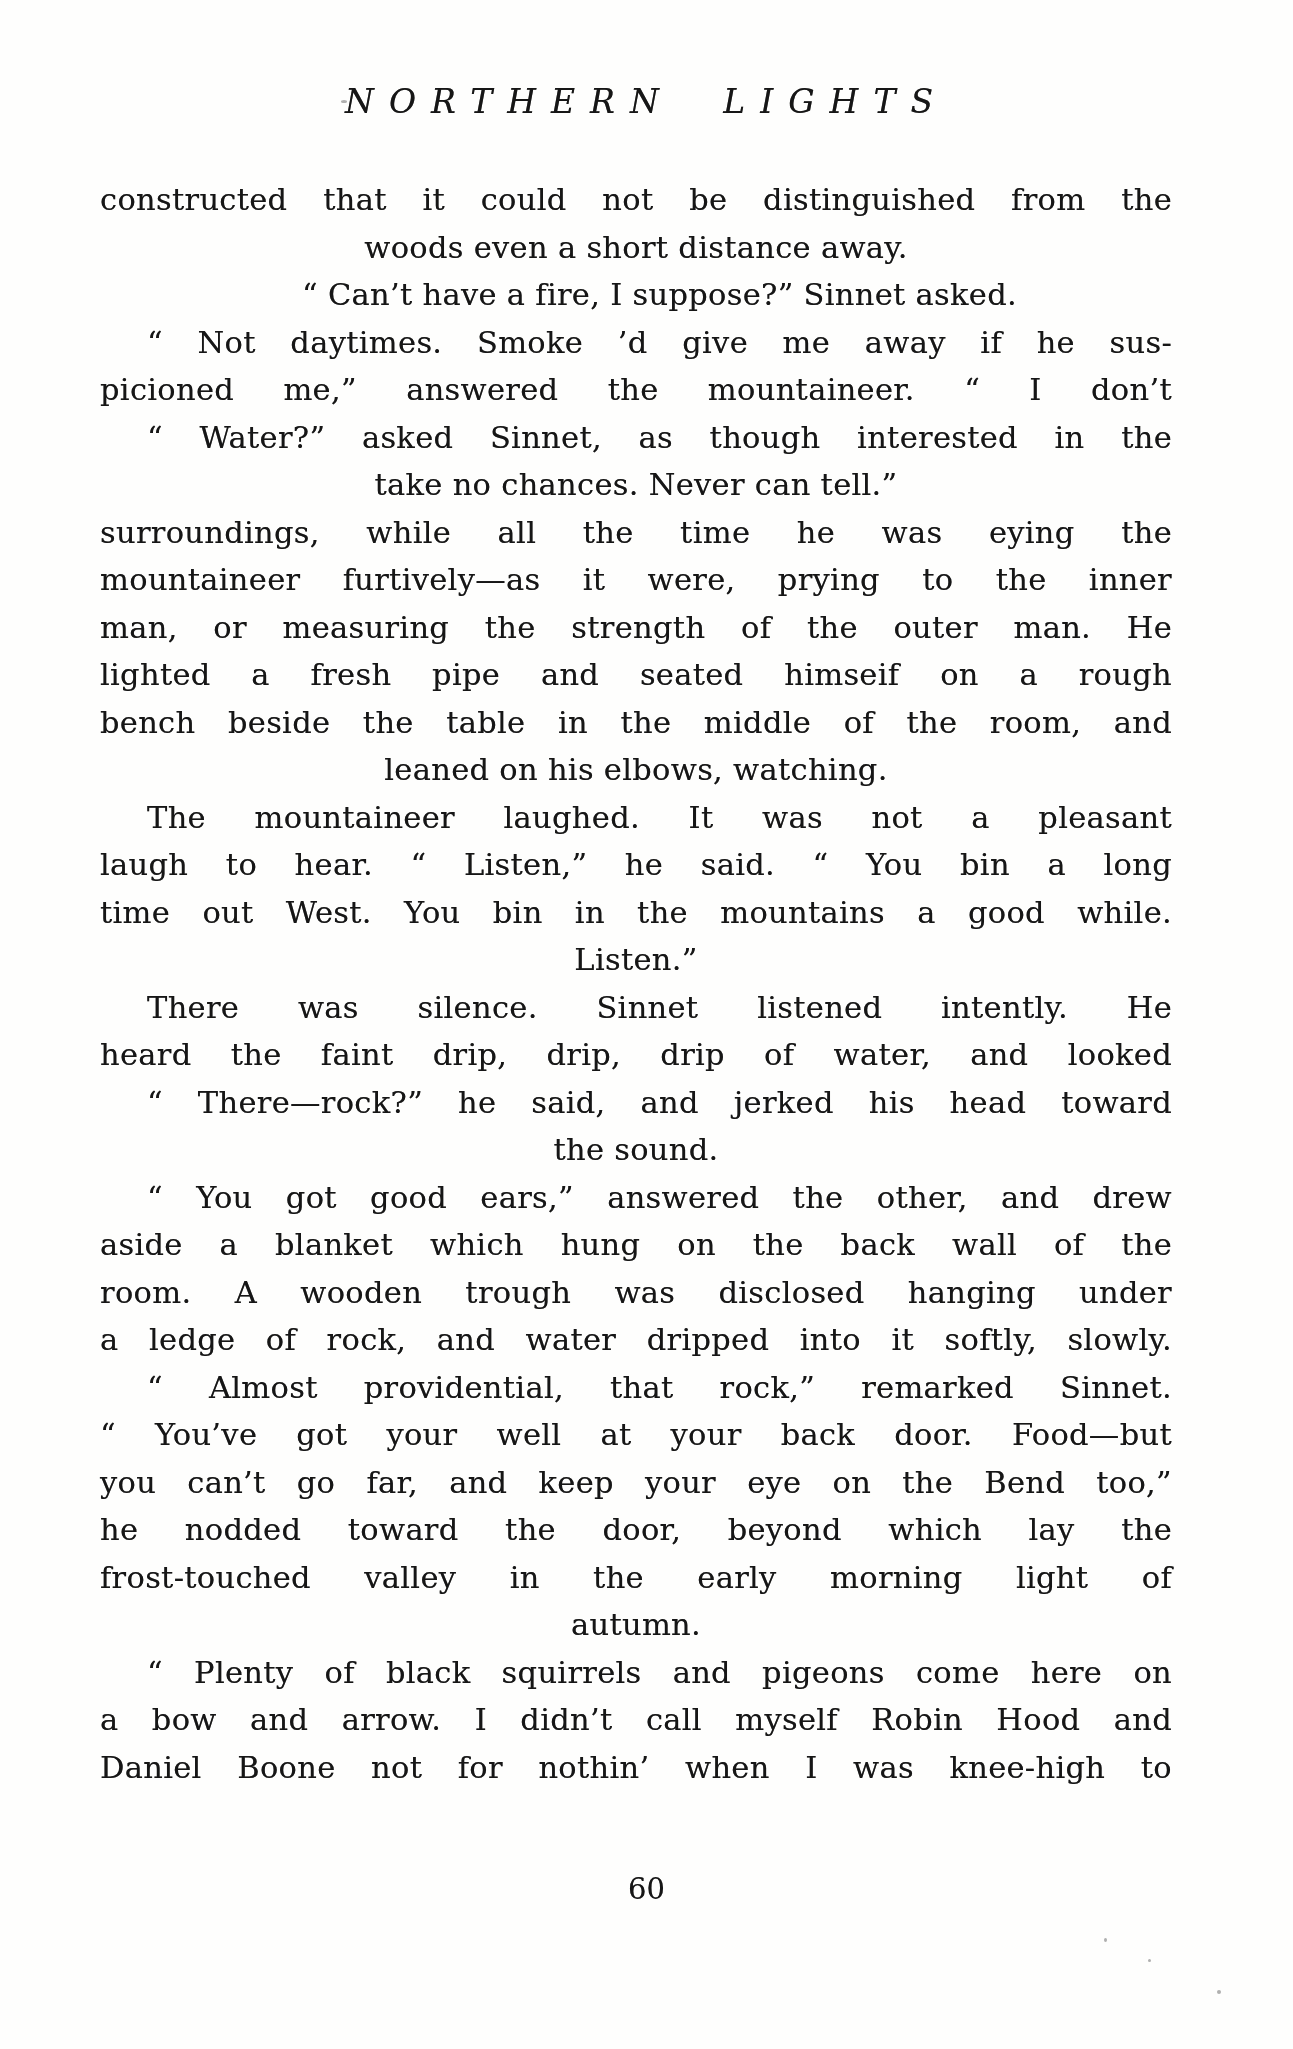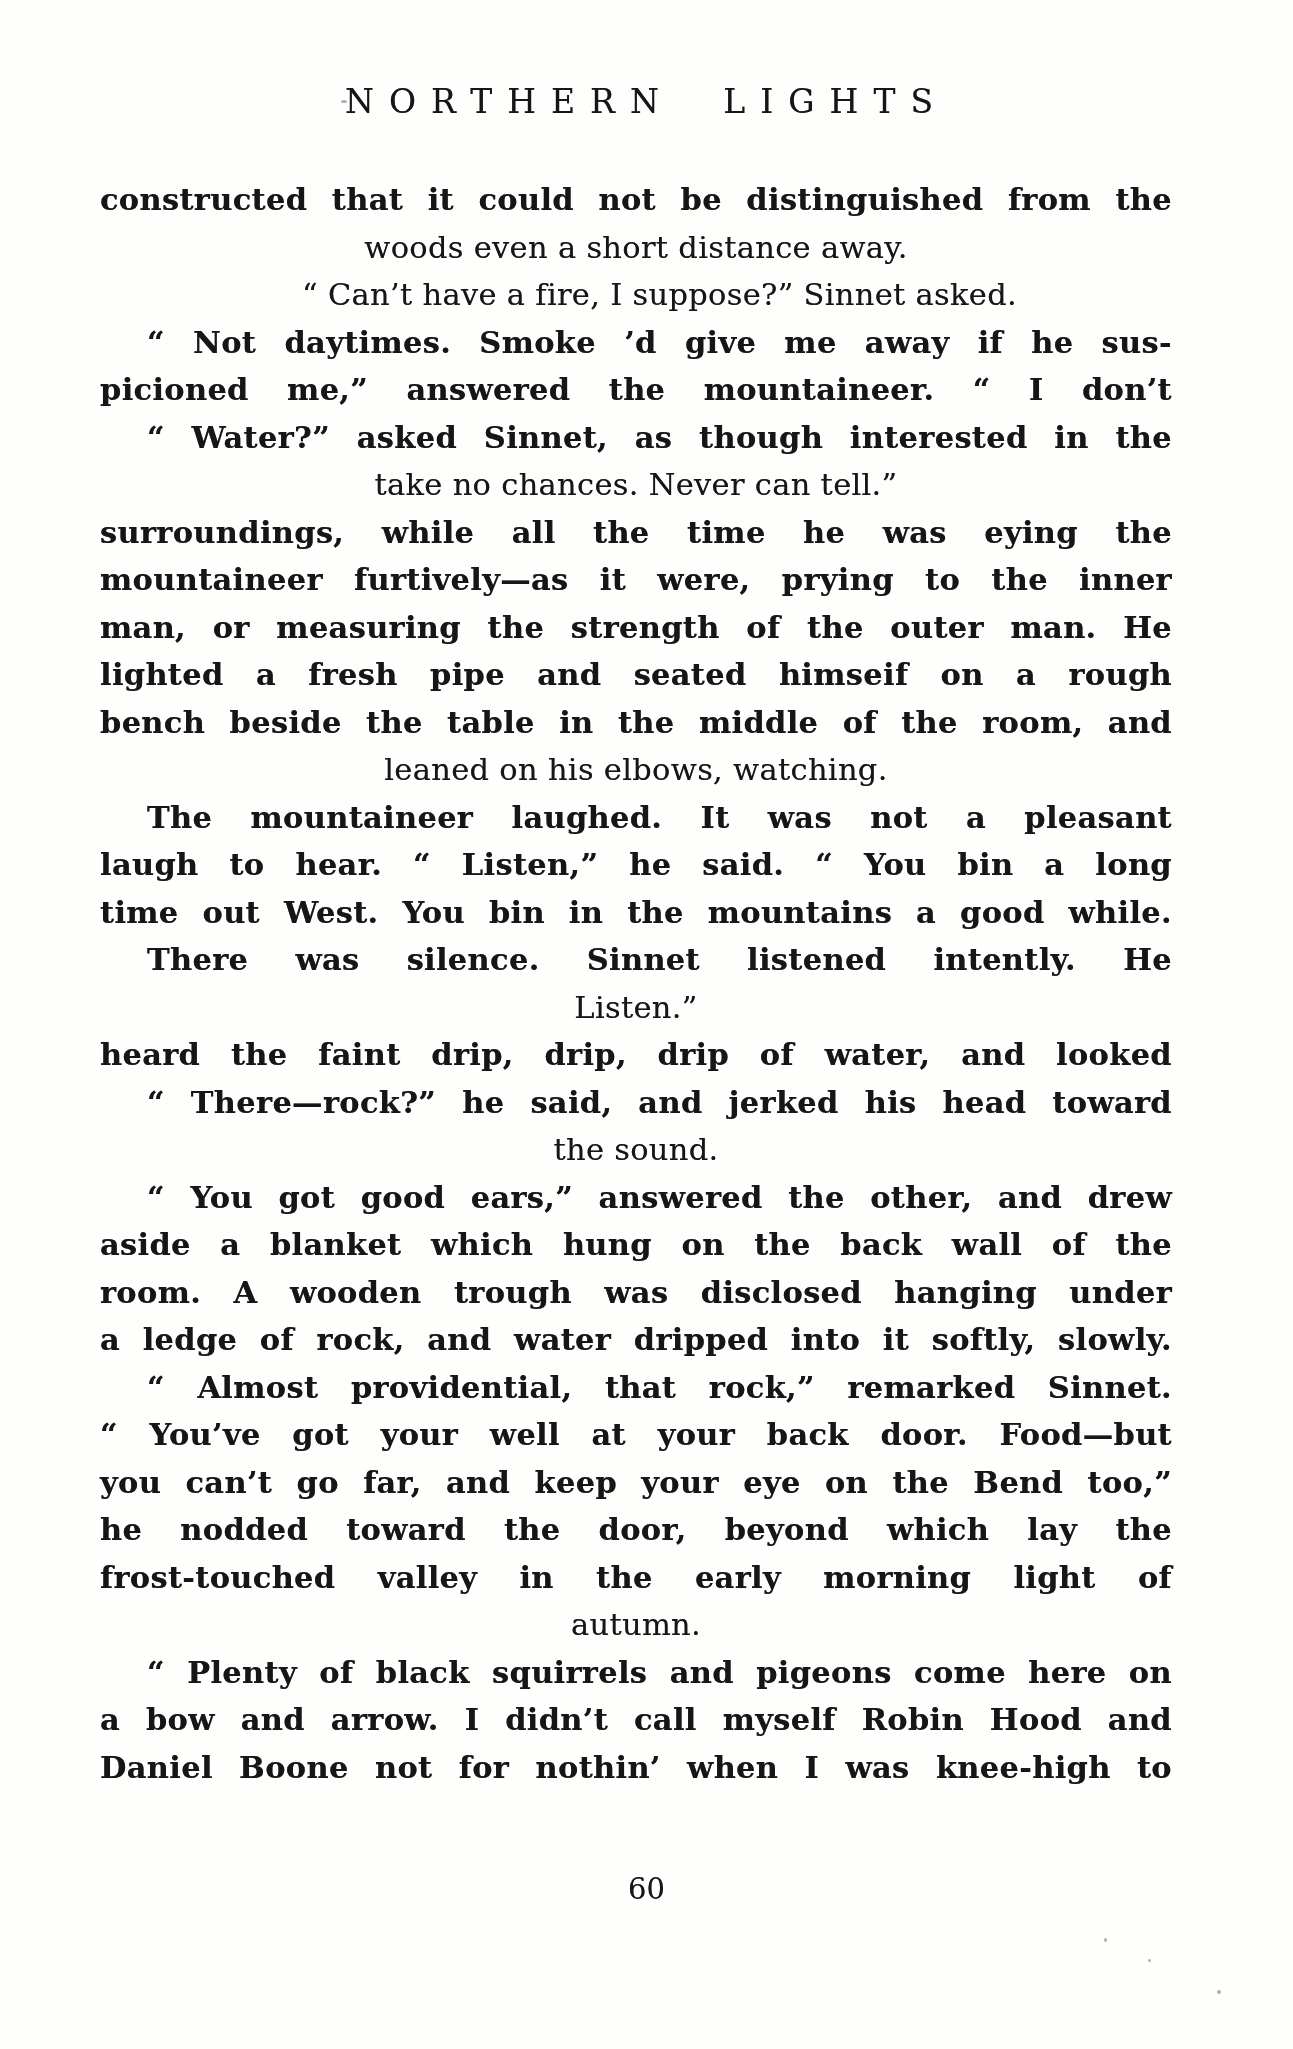--- a/index.html
+++ b/index.html
@@ -21,41 +21,41 @@
     top: 84px;
     left: 0;
     width: 100%;
     text-align: center;
     font-size: 33px;
     line-height: 36px;
     letter-spacing: 15px;
     word-spacing: 24px;
     white-space: nowrap;
     text-shadow: 0 0 0.6px rgba(0,0,0,0.55);
+    font-style: italic;
   }
   .body-text {
     position: absolute;
     left: 100px;
     top: 176px;
     width: 1072px;
   }
   .line {
     font-size: 30.5px;
     line-height: 47.5px;
     height: 47.5px;
     letter-spacing: 0.3px;
     white-space: nowrap;
     text-align: center;
     text-shadow: 0 0 0.6px rgba(0,0,0,0.5);
   }
   .line.j {
     white-space: normal;
     text-align: justify;
     text-align-last: justify;
-    font-weight: bold;
   }
   .line.ind {
     padding-left: 47px;
   }
   .folio {
     position: absolute;
     top: 1872px;
     left: 0;
     width: 100%;
     text-align: center;
@@ -90,22 +90,22 @@
       <div class="line">take no chances. Never can tell.”</div>
       <div class="line j">surroundings, while all the time he was eying the</div>
       <div class="line j">mountaineer furtively—as it were, prying to the inner</div>
       <div class="line j">man, or measuring the strength of the outer man. He</div>
       <div class="line j">lighted a fresh pipe and seated himseif on a rough</div>
       <div class="line j">bench beside the table in the middle of the room, and</div>
       <div class="line">leaned on his elbows, watching.</div>
       <div class="line j ind">The mountaineer laughed. It was not a pleasant</div>
       <div class="line j">laugh to hear. “ Listen,” he said. “ You bin a long</div>
       <div class="line j">time out West. You bin in the mountains a good while.</div>
+      <div class="line">Listen.”</div>
       <div class="line j ind">There was silence. Sinnet listened intently. He</div>
-      <div class="line">Listen.”</div>
       <div class="line j">heard the faint drip, drip, drip of water, and looked</div>
       <div class="line j ind">“ There—rock?” he said, and jerked his head toward</div>
       <div class="line">the sound.</div>
       <div class="line j ind">“ You got good ears,” answered the other, and drew</div>
       <div class="line j">aside a blanket which hung on the back wall of the</div>
       <div class="line j">room. A wooden trough was disclosed hanging under</div>
       <div class="line j">a ledge of rock, and water dripped into it softly, slowly.</div>
       <div class="line j ind">“ Almost providential, that rock,” remarked Sinnet.</div>
       <div class="line j">“ You’ve got your well at your back door. Food—but</div>
       <div class="line j">you can’t go far, and keep your eye on the Bend too,”</div>

